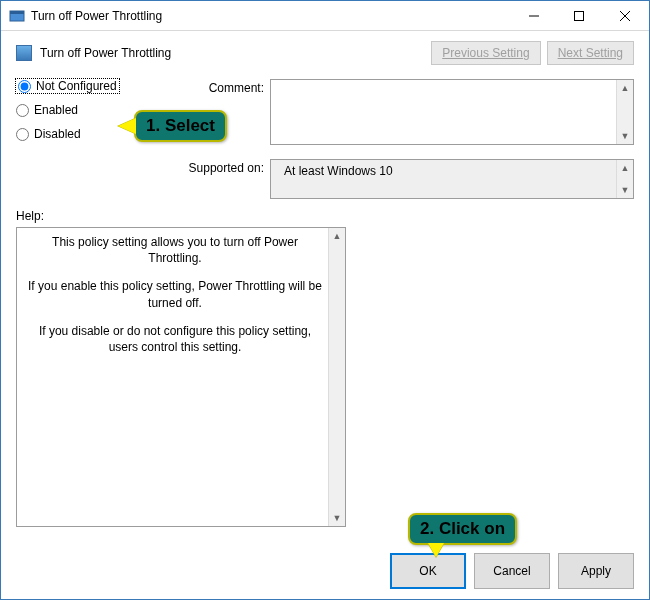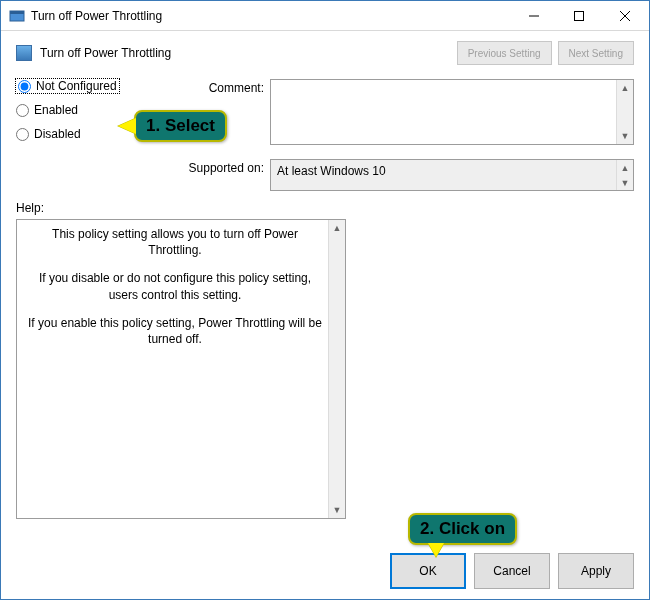--- a/index.html
+++ b/index.html
@@ -27,21 +27,21 @@
     padding: 10px 15px 0 15px; display: flex; align-items: center;
   }
   .toolbar-row .app-icon {
     width: 16px; height: 16px; margin-right: 8px;
     background: linear-gradient(#6ab0e8,#3a79b7); border:1px solid #3a6ea5;
   }
   .toolbar-row .heading { font-size: 12px; color: #000; }
   .setting-nav { margin-left: auto; display:flex; gap:6px; }
   .nav-btn {
     border: 1px solid #c7c7c7; background: #e9e9e9; color: #a0a0a0;
-    font-size: 10px; padding: 4px 10px; height: 24px;
+    font-size: 12px; padding: 4px 10px; height: 24px; text-decoration: underline;
   }
 
   .main-grid {
     display: grid;
     grid-template-columns: 160px 1fr;
     padding: 14px 15px 0 15px;
     column-gap: 10px;
     font-size: 12px;
   }
   .radios { display: flex; flex-direction: column; gap: 10px; position:relative; }
@@ -50,22 +50,22 @@
   .radio-row.selected { outline: 1px dotted #000; padding:0 2px; width: fit-content; }
 
   .right-stack { display:flex; flex-direction:column; gap:14px; }
   .field-row { display: flex; align-items: flex-start; gap: 6px; }
   .field-row .lbl { width: 78px; text-align: right; font-size: 12px; padding-top:2px; }
   .comment-box {
     flex: 1; height: 66px; border: 1px solid #9c9c9c; background: #fff;
     position: relative;
   }
   .supported-box {
-    flex: 1; height: 32px; border: 1px solid #9c9c9c; background: #efefef;
-    font-size: 12px; padding: 4px 6px; position: relative;
+    flex: 1; height: 40px; border: 1px solid #9c9c9c; background: #efefef;
+    font-size: 12px; padding: 4px 13px; position: relative;
   }
   .scroll-arrows { position:absolute; right:0; top:0; bottom:0; width:17px;
     display:flex; flex-direction:column; justify-content:space-between;
     background:#f0f0f0; border-left:1px solid #dcdcdc; }
   .scroll-arrow-btn { height:16px; display:flex; align-items:center; justify-content:center;
     color:#666; font-size:9px; }
 
   .lower {
     display: grid; grid-template-columns: 330px 1fr;
     gap: 12px; padding: 10px 15px 0 15px; flex:1;
@@ -197,22 +197,22 @@
         </div>
       </div>
     </div>
   </div>
 
   <div class="lower">
     <div>
       <div class="col-label">Help:</div>
       <div class="help-box">
         <p>This policy setting allows you to turn off Power Throttling.</p>
+        <p>If you enable this policy setting, Power Throttling will be turned off.</p>
         <p>If you disable or do not configure this policy setting, users control this setting.</p>
-        <p>If you enable this policy setting, Power Throttling will be turned off.</p>
         <div class="scroll-arrows">
           <div class="scroll-arrow-btn">▲</div>
           <div class="scroll-arrow-btn">▼</div>
         </div>
       </div>
     </div>
   </div>
 
   <div class="button-row">
     <button class="btn primary">OK</button>

